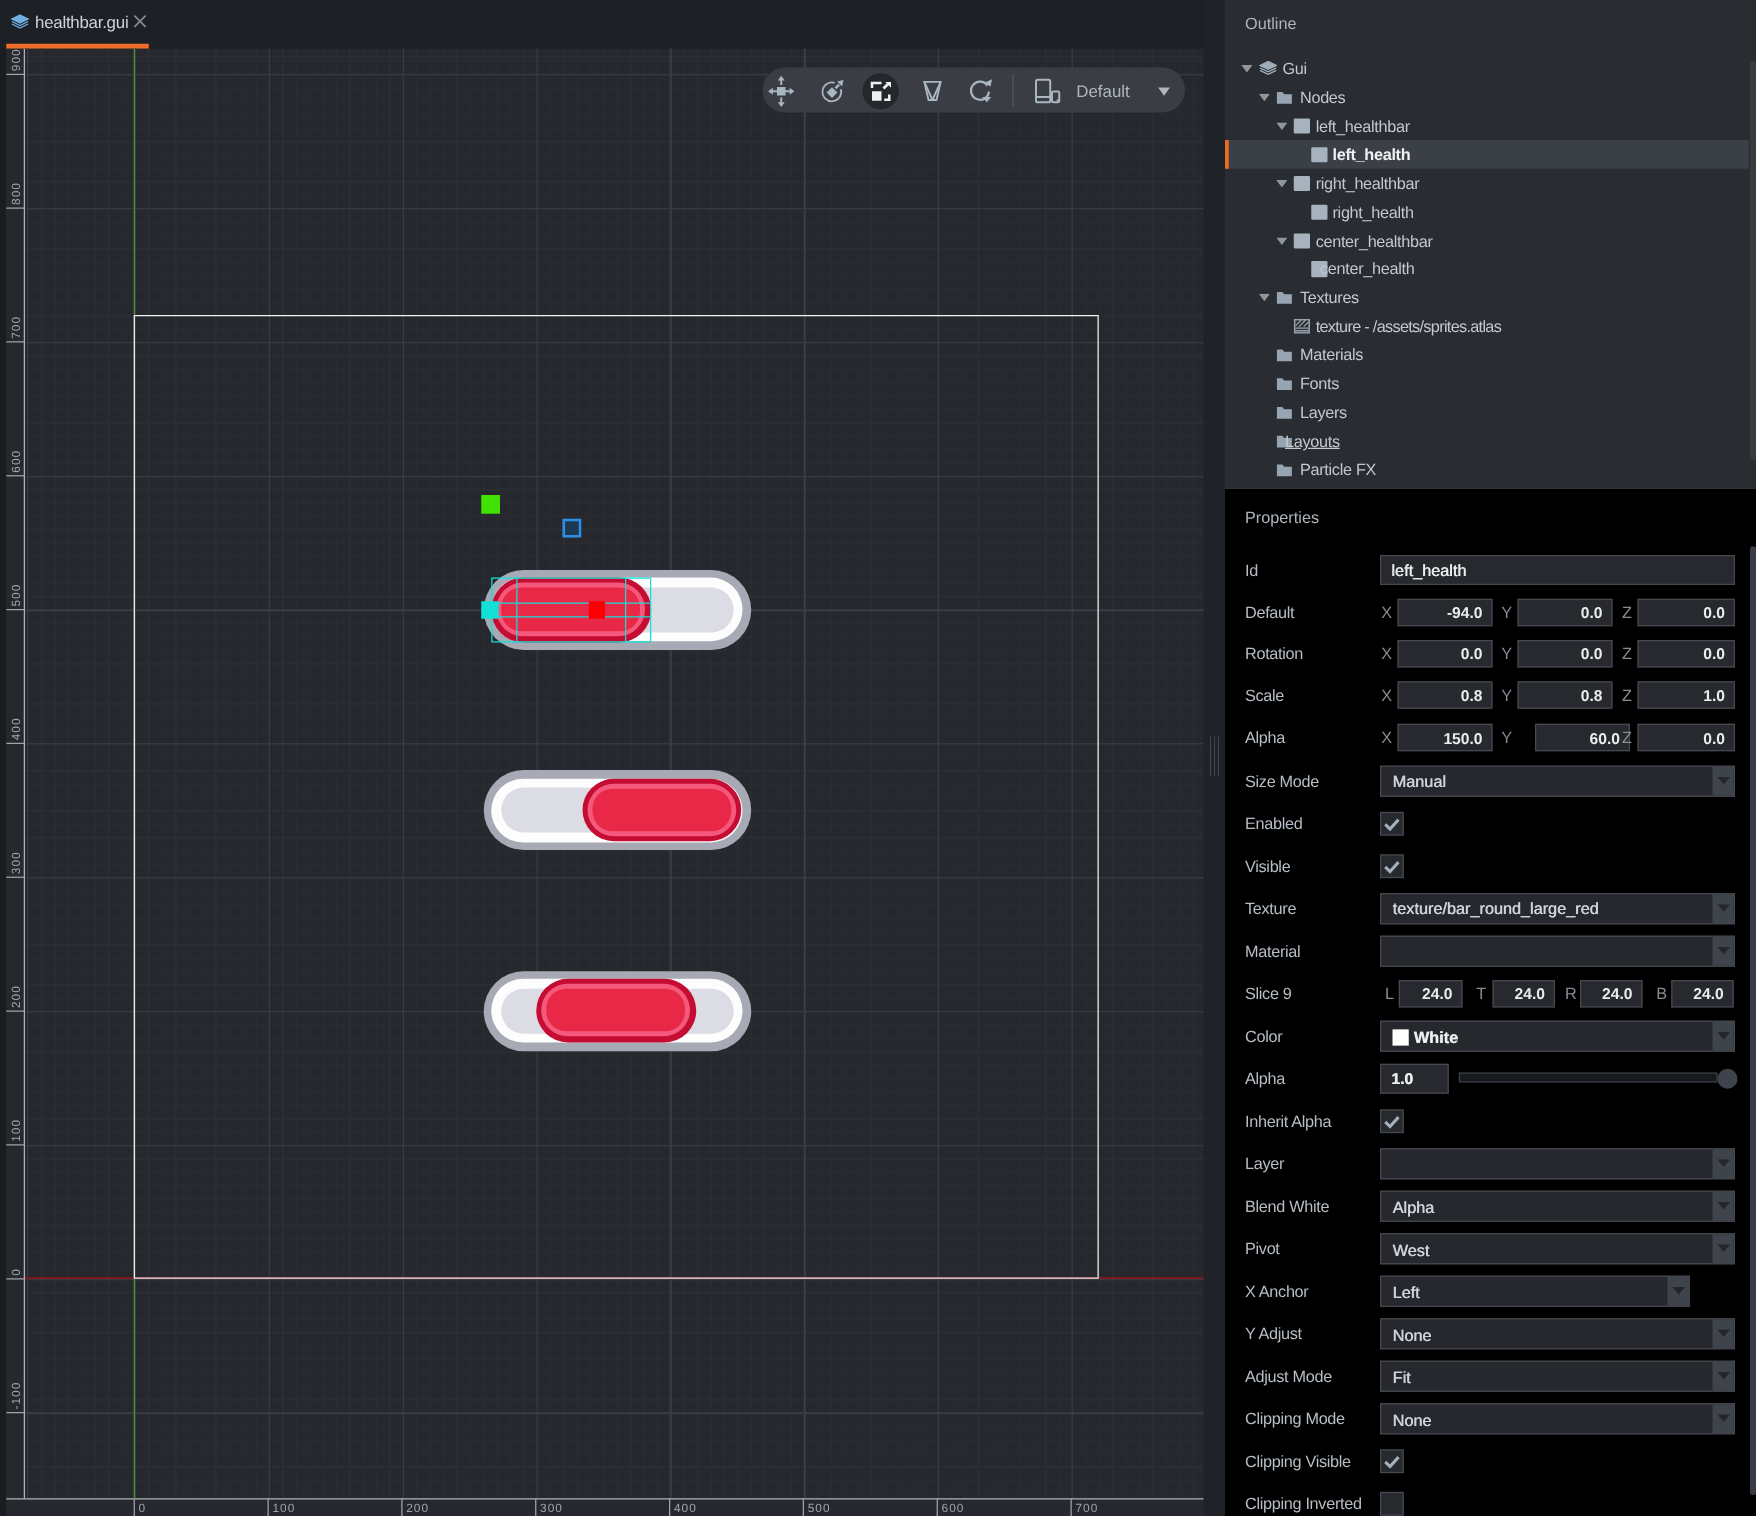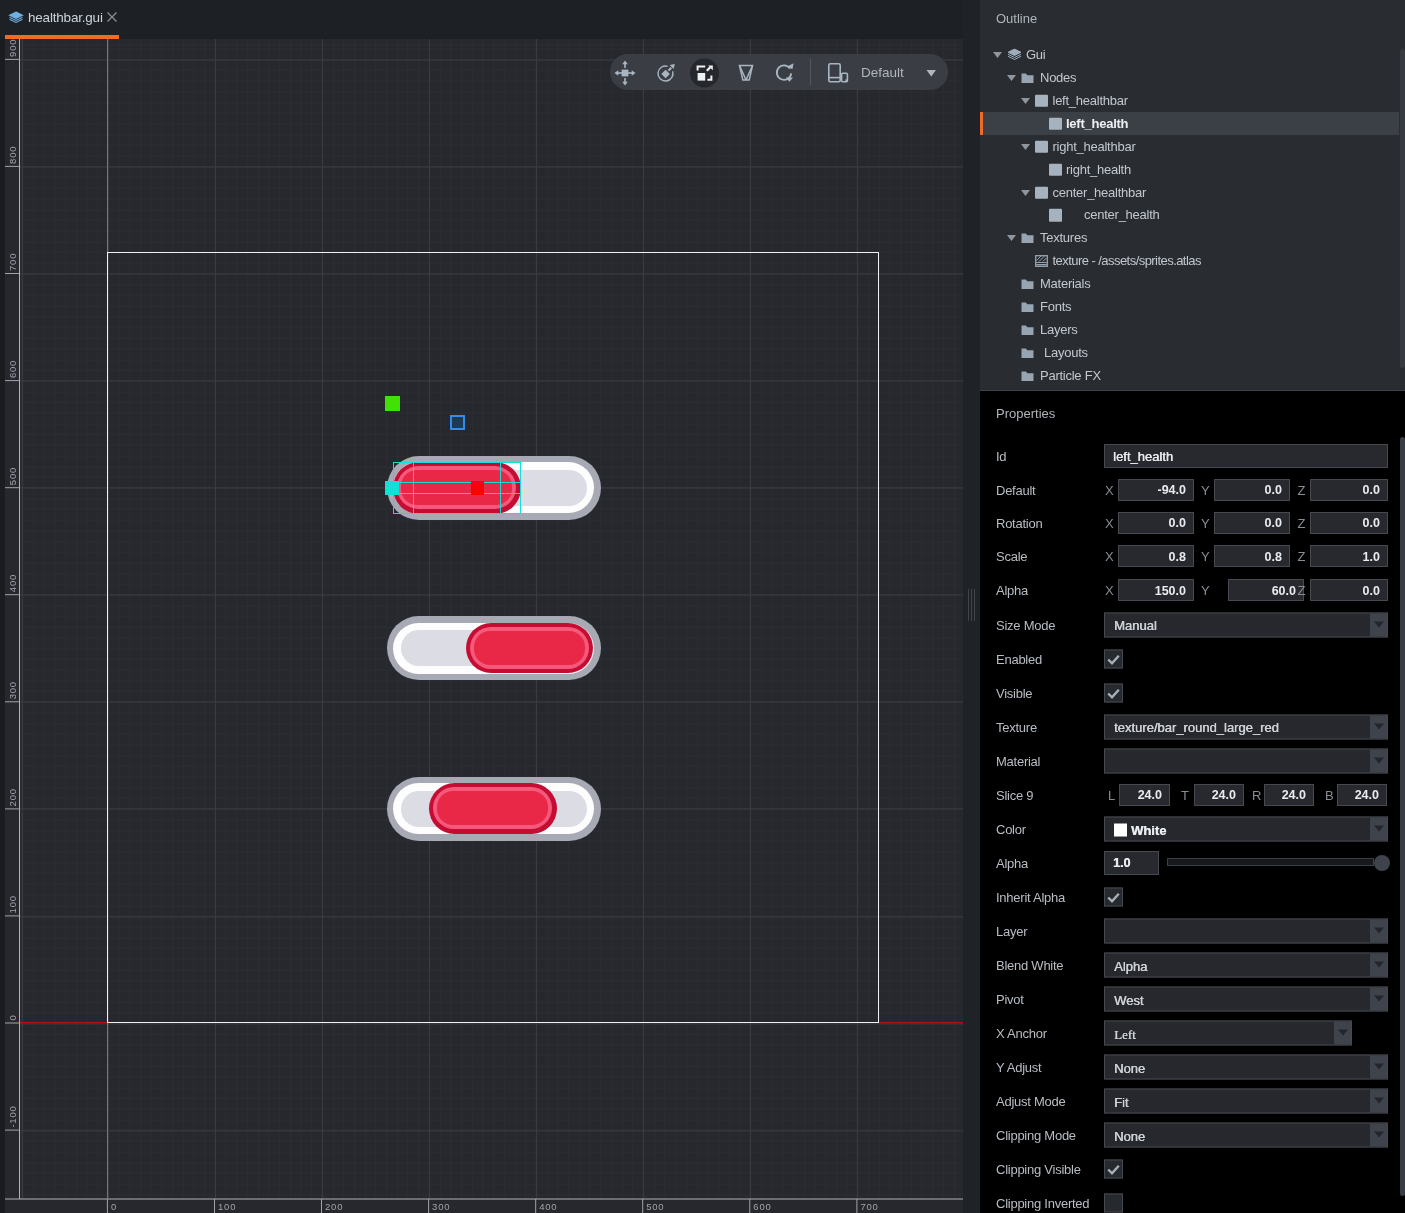--- a/index.html
+++ b/index.html
@@ -263,21 +263,21 @@
       </div>
 <div class="trow" style="top:181.11px;">
         <svg class="tri" style="left:41px" width="9" height="6" viewBox="0 0 9 6">
           <path d="M0 0 h9 l-4.5 6 z" fill="#8f969e"></path>
         </svg>
         <div class="ticon" style="left:55px; width:12.5px; height:12.5px; background:#a6b2be; border-radius:1px;"></div>
         <div class="tlab" style="left:72.5px;">center_healthbar</div>
       </div>
 <div class="trow" style="top:204.04px;">
         <div class="ticon" style="left:69px; width:12.5px; height:12.5px; background:#a6b2be; border-radius:1px;"></div>
-        <div class="tlab" style="left:104px;">center_health</div>
+        <div class="tlab" style="left:76px;">center_health</div>
       </div>
 <div class="trow" style="top:226.97px;">
         <svg class="tri" style="left:27px" width="9" height="6" viewBox="0 0 9 6">
           <path d="M0 0 h9 l-4.5 6 z" fill="#8f969e"></path>
         </svg>
         <svg class="ticon" style="left:41px" width="13" height="11" viewBox="0 0 13 11">
           <path d="M0.5 1 h4.4 l1.4 1.8 h6.2 v7.7 h-12 z" fill="#97a5b2"></path>
         </svg>
         <div class="tlab" style="left:60px;">Textures</div>
       </div>
@@ -304,21 +304,21 @@
 <div class="trow" style="top:318.69px;">
         <svg class="ticon" style="left:41px" width="13" height="11" viewBox="0 0 13 11">
           <path d="M0.5 1 h4.4 l1.4 1.8 h6.2 v7.7 h-12 z" fill="#97a5b2"></path>
         </svg>
         <div class="tlab" style="left:60px;">Layers</div>
       </div>
 <div class="trow" style="top:341.62px;">
         <svg class="ticon" style="left:41px" width="13" height="11" viewBox="0 0 13 11">
           <path d="M0.5 1 h4.4 l1.4 1.8 h6.2 v7.7 h-12 z" fill="#97a5b2"></path>
         </svg>
-        <div class="tlab" style="left:64px;">Layouts</div>
+        <div class="tlab" style="left:48px;text-decoration:underline;">Layouts</div>
       </div>
 <div class="trow" style="top:364.56px;">
         <svg class="ticon" style="left:41px" width="13" height="11" viewBox="0 0 13 11">
           <path d="M0.5 1 h4.4 l1.4 1.8 h6.2 v7.7 h-12 z" fill="#97a5b2"></path>
         </svg>
         <div class="tlab" style="left:60px;">Particle FX</div>
       </div>
 </div>
   <div class="sthumb" style="top:49px; height:319px;"></div>
   <div class="hdr" style="top:406px">Properties</div>
@@ -435,21 +435,21 @@
 <div class="prow" style="position:absolute;left:0;top:965px;width:425px;height:0;">
         <div class="plab">Blend White</div>
         <div class="drop" style="left:124px;width:284px;">Alpha<div class="darr"></div></div>
       </div>
 <div class="prow" style="position:absolute;left:0;top:999px;width:425px;height:0;">
         <div class="plab">Pivot</div>
         <div class="drop" style="left:124px;width:284px;">West<div class="darr"></div></div>
       </div>
 <div class="prow" style="position:absolute;left:0;top:1033px;width:425px;height:0;">
         <div class="plab">X Anchor</div>
-        <div class="drop" style="left:124px;width:248px;font-family:Liberation Serif, serif;">Left<div class="darr"></div></div>
+        <div class="drop" style="left:124px;width:248px;">Left<div class="darr"></div></div>
       </div>
 <div class="prow" style="position:absolute;left:0;top:1067px;width:425px;height:0;">
         <div class="plab">Y Adjust</div>
         <div class="drop" style="left:124px;width:284px;">None<div class="darr"></div></div>
       </div>
 <div class="prow" style="position:absolute;left:0;top:1101px;width:425px;height:0;">
         <div class="plab">Adjust Mode</div>
         <div class="drop" style="left:124px;width:284px;">Fit<div class="darr"></div></div>
       </div>
 <div class="prow" style="position:absolute;left:0;top:1135px;width:425px;height:0;">

